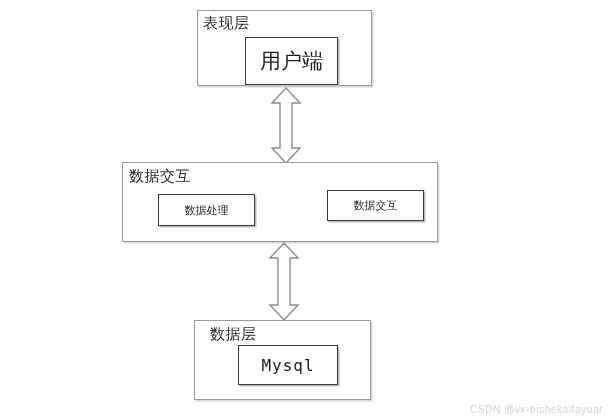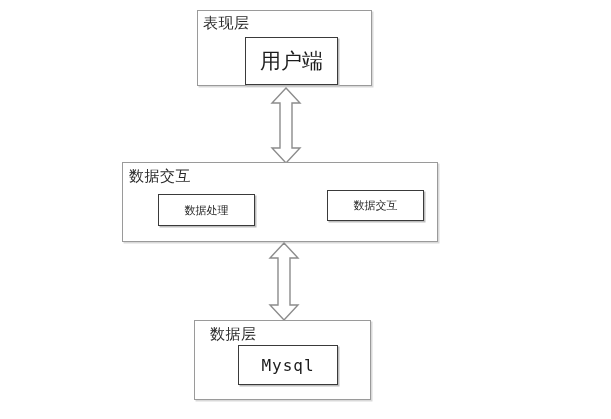--- a/index.html
+++ b/index.html
@@ -120,14 +120,15 @@
   <div class="arrow" id="arrow-bottom">
     <svg width="32" height="79" viewBox="0 0 32 79" xmlns="http://www.w3.org/2000/svg">
       <polygon points="16,1 30,16 22,16 22,63 30,63 16,78 2,63 10,63 10,16 2,16" fill="#ffffff" stroke="#8c8c8c" stroke-width="1.4" stroke-linejoin="miter"></polygon>
     </svg>
   </div>
 
   <div class="layer-box" id="box-data"></div>
   <div class="layer-title" id="title-data">数据层</div>
   <div class="node-box" id="node-mysql">Mysql</div>
 
+  <div id="watermark">CSDN @vx-bishekaifayuar</div>
 
 </div>
 
 </body></html>

